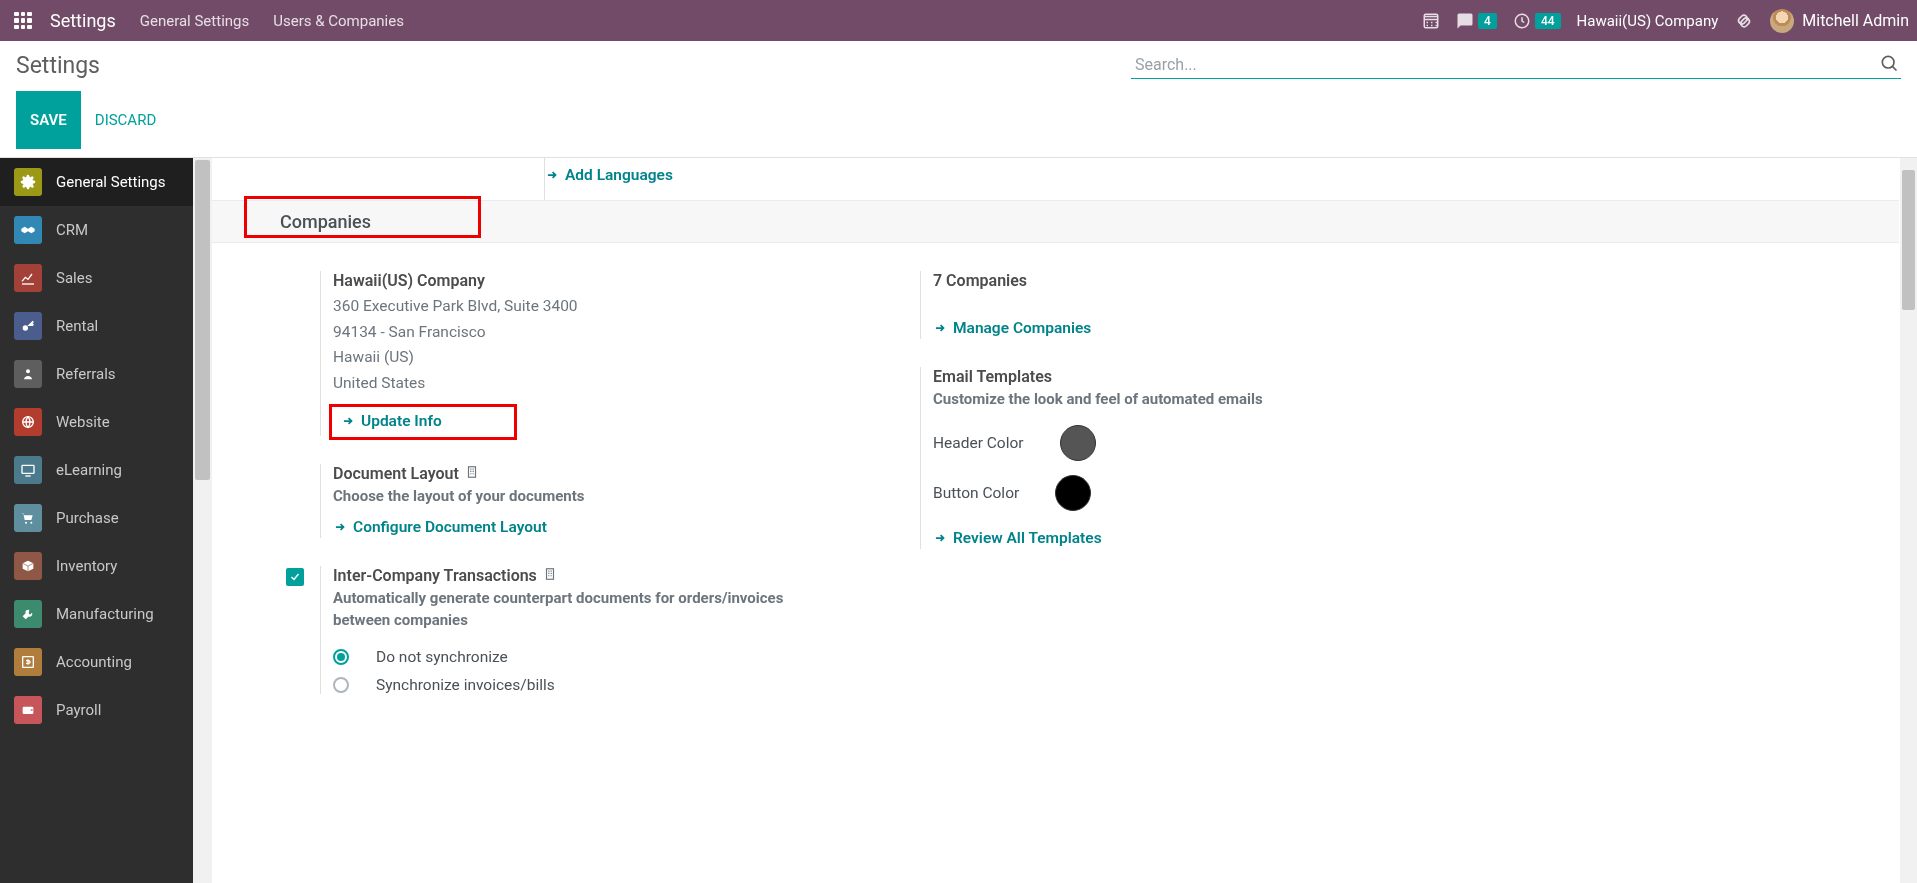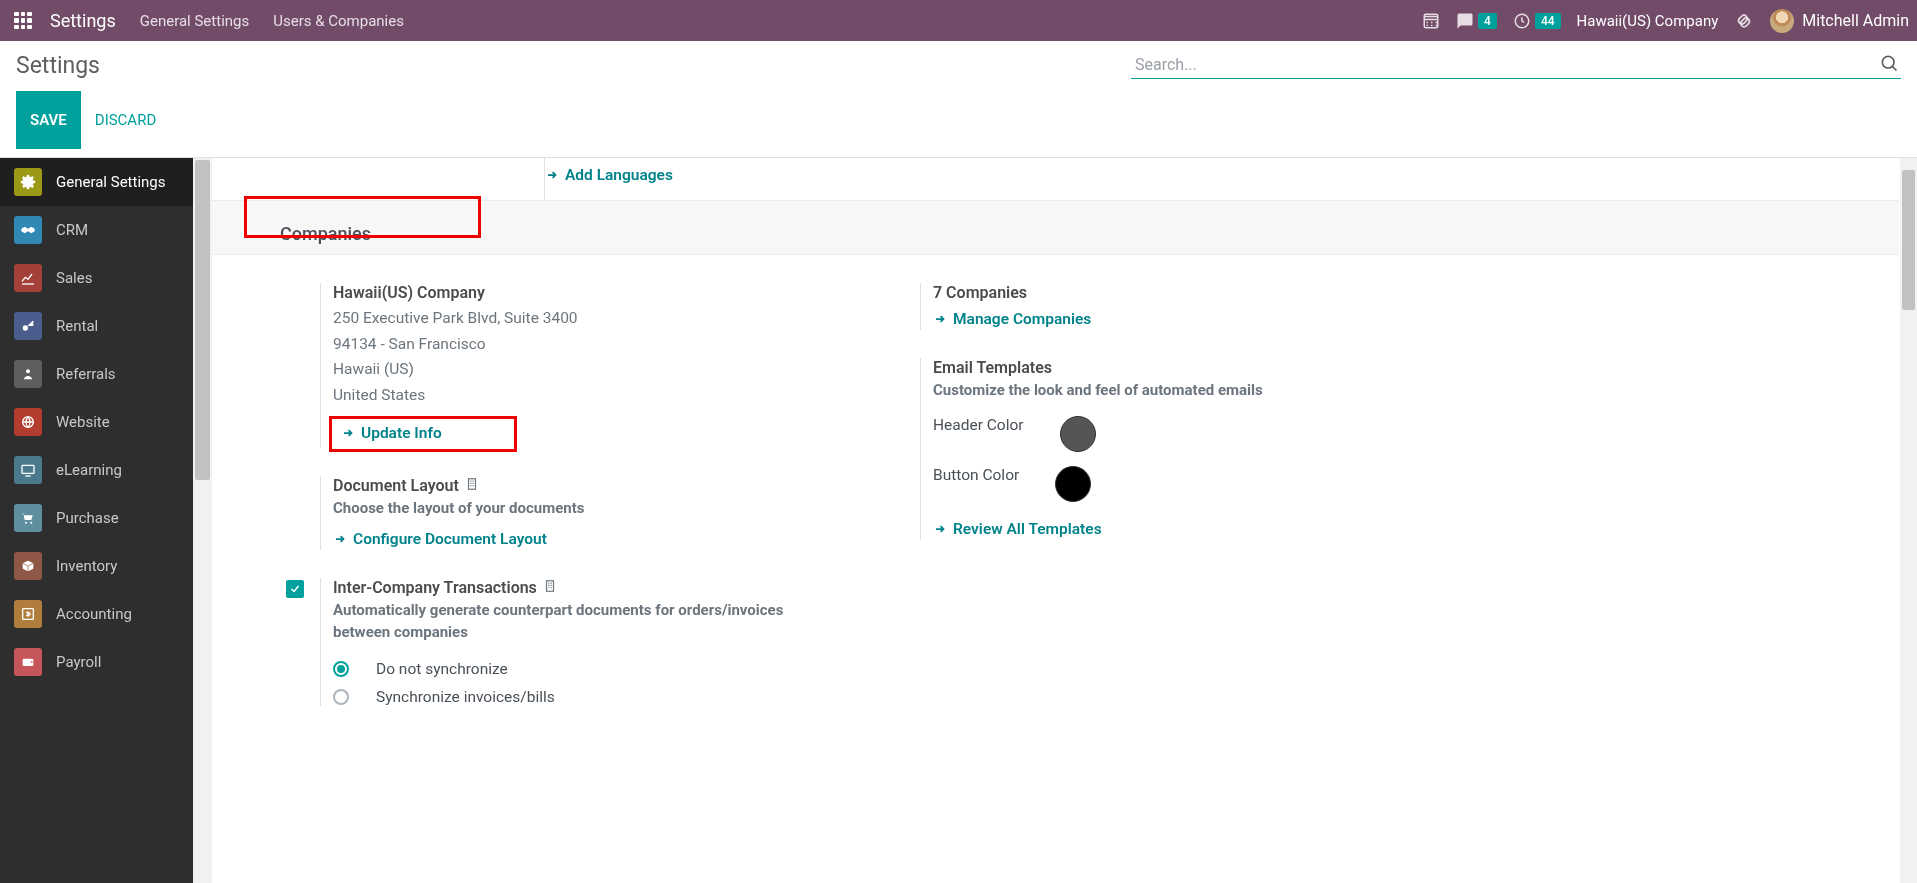--- a/index.html
+++ b/index.html
@@ -46,42 +46,42 @@
 .content { flex: 1; overflow-y: auto; background: #fff; position:relative; }
 .content-scrollbar-fake { position:absolute; right:0; top:0; width:17px; background:#f1f1f1; height:100%; }
 .content-thumb { position:absolute; right:2px; top:12px; width:13px; height:140px; background:#c1c1c1; border-radius:2px;}
 .content-inner { padding-right: 18px; }
 
 .section-top-link { margin-left: 332px; padding: 8px 0 14px 0; border-left: 1px solid #e0e0e0; }
 .action-link { color: #00687B; font-weight:600; cursor:pointer; display:inline-flex; align-items:center; gap:6px; font-size:15.5px;}
 .action-link.teal{color:#00838A;}
 .arrow-icon { width:14px; height:14px; }
 
-.section-header { background: #f7f7f7; border-top:1px solid #e9ecef; border-bottom:1px solid #e9ecef; padding: 22px 0 10px 68px; font-size:18px; color:#495057; font-weight:500; position:relative; }
+.section-header { background: #f7f7f7; border-top:1px solid #e9ecef; border-bottom:1px solid #e9ecef; padding: 10px 0 10px 68px; font-size:18px; color:#495057; font-weight:500; position:relative; }
 .red-box-1 { position:absolute; border: 3px solid #EE0000; pointer-events:none; }
 
 .settings-grid { display: flex; padding: 28px 20px 0 60px; gap: 40px; }
 .settings-col { flex:1; max-width: 560px; }
 .setting-block { display:flex; gap: 16px; margin-bottom: 28px; }
 .setting-chk { width:32px; flex-shrink:0; display:flex; justify-content:flex-end; padding-top:2px;}
 .setting-body { flex:1; border-left: 1px solid #e0e0e0; padding-left: 12px; }
 .setting-title { font-size:16px; font-weight:600; color:#4c4c4c; display:flex; align-items:center; gap:6px;}
 .setting-desc { font-size:15px; color:#6c757d; margin-top:2px; line-height:1.5;font-weight:bold;}
 .company-addr { font-size:15.5px; color:#6c757d; line-height:1.65; margin-top:4px;}
 .setting-action { margin-top: 14px; position:relative; display:inline-block;}
 .setting-action-2 { margin-top: 10px;}
 .radio-group { margin-top: 16px; display:flex; flex-direction:column; gap:10px;}
 .radio-row { display:flex; align-items:center; gap:27px; font-size:15.5px; color:#495057;}
 .radio-circle { width:16px; height:16px; border-radius:50%; border:2px solid #adb5bd; display:inline-flex; align-items:center; justify-content:center;}
 .radio-circle.checked { border-color:#00A09D;}
 .radio-circle.checked::after{content:"";width:8px;height:8px;background:#00A09D;border-radius:50%;}
 .checkbox { width:18px; height:18px; background:#00A09D; border-radius:2px; display:flex; align-items:center; justify-content:center;}
 .checkbox svg{stroke:#fff;}
 .bldg-icon { color:#6c757d; }
-.color-row { display:flex; gap: 36px; margin-top:14px; font-size:15.5px; color:#495057;}
+.color-row { display:flex; align-items:center; gap: 36px; margin-top:14px; font-size:15.5px; color:#495057;}
 .color-swatch { width:36px; height:36px; border-radius:50%; border:1px solid #333;}
 .swatch-header{background:#555;}
 .swatch-button{background:#000;}
 .right-action { margin-top: 18px;}
 </style>
 </head>
 <body>
 
 <div class="topbar">
   <div class="topbar-left">
@@ -231,20 +231,28 @@
     <div class="sidebar-item">
       <span class="iconbox ic-inventory">
           <svg width="16" height="16" viewBox="0 0 24 24" fill="#fff">
             <path d="M4 8l8-4 8 4v8l-8 4-8-4z"></path>
             <path d="M4 8l8 4 8-4M12 12v8" stroke="#8F5746"></path>
           </svg>
         </span>
       <span>Inventory</span>
     </div>
     <div class="sidebar-item">
+      <span class="iconbox ic-manufacturing">
+          <svg width="16" height="16" viewBox="0 0 24 24" fill="#fff">
+            <path d="M14 6a4 4 0 00-5.6 5L4 15.4 8.6 20l4.4-4.4A4 4 0 0018 10l-3 3-2-2z"></path>
+          </svg>
+        </span>
+      <span>Manufacturing</span>
+    </div>
+    <div class="sidebar-item">
       <span class="iconbox ic-accounting">
           <svg width="16" height="16" viewBox="0 0 24 24" fill="none" stroke="#fff" stroke-width="2">
             <rect x="4" y="4" width="16" height="16" rx="1"></rect>
             <path d="M12 8v8M9 10h4a2 2 0 010 4h-4"></path>
           </svg>
         </span>
       <span>Accounting</span>
     </div>
     <div class="sidebar-item">
       <span class="iconbox ic-payroll">
@@ -277,21 +285,21 @@
     </div>
 
     <div class="settings-grid">
 
       <div class="settings-col">
         <div class="setting-block">
           <div class="setting-chk"></div>
           <div class="setting-body">
             <div class="setting-title">Hawaii(US) Company</div>
             <div class="company-addr">
-              <div>250 Executive Park Blvd, Suite 3400</div>
+              <div>360 Executive Park Blvd, Suite 3400</div>
               <div>94134 - San Francisco</div>
               <div>Hawaii (US)</div>
               <div>United States</div>
             </div>
             <div class="setting-action" style="margin-top:10px;">
               <span class="action-link teal" style="padding:6px 8px;">
                 <svg class="arrow-icon" viewBox="0 0 24 24">
                       <path d="M5 12h12m-4-5l5 5-5 5" stroke="currentColor" stroke-width="3" fill="none"></path>
                     </svg>
                 <span>Update Info</span>
@@ -352,21 +360,21 @@
             </div>
           </div>
         </div>
       </div>
 
       <div class="settings-col">
         <div class="setting-block">
           <div class="setting-chk"></div>
           <div class="setting-body">
             <div class="setting-title" style="font-size:16px;">7 Companies</div>
-            <div class="setting-action-2" style="margin-top:8px;">
+            <div class="setting-action-2" style="margin-top:29px;">
               <span class="action-link teal">
                 <svg class="arrow-icon" viewBox="0 0 24 24">
                       <path d="M5 12h12m-4-5l5 5-5 5" stroke="currentColor" stroke-width="3" fill="none"></path>
                     </svg>
                 <span>Manage Companies</span>
               </span>
             </div>
           </div>
         </div>
 

